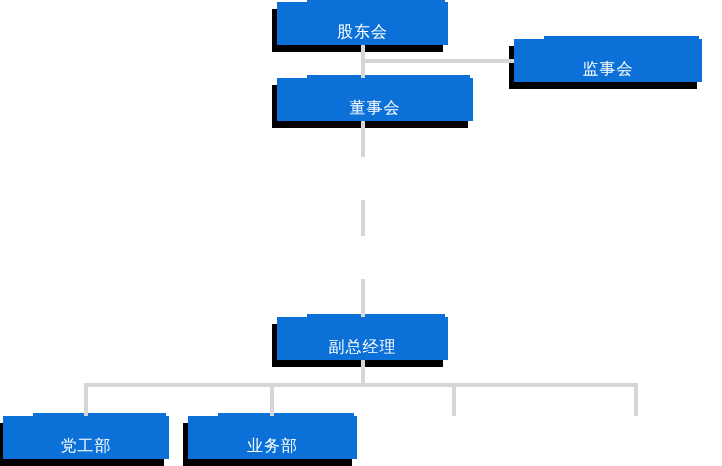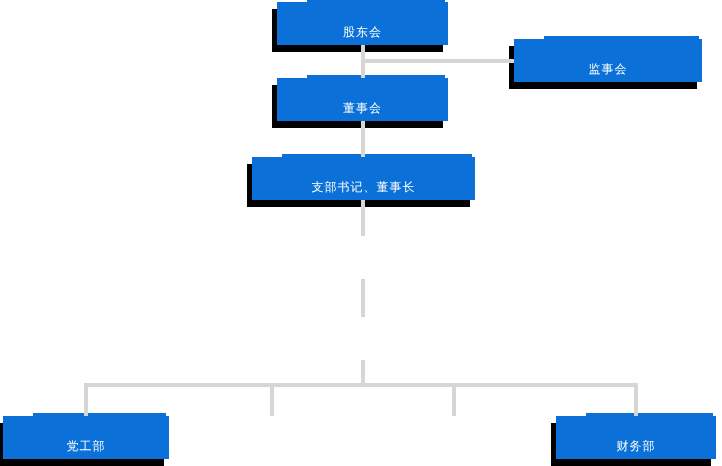--- a/index.html
+++ b/index.html
@@ -34,38 +34,38 @@
   .node::before {
     content: "";
     position: absolute;
     top: -3px;
     left: 30px;
     right: 3px;
     height: 3px;
     background: var(--blue);
   }
   .node .label {
-    font-size: 12px;
+    font-size: 16px;
     letter-spacing: 1px;
     line-height: 1;
     white-space: nowrap;
     margin-top: 16px;
   }
   .line {
     position: absolute;
     background: var(--line);
     z-index: 3;
   }
   .line.v { width: 4px; }
   .line.h { height: 4px; }
 
   
   #n-shareholders { left: 277px; top: 2px;   width: 171px; }
   #n-supervisory  { left: 514px; top: 39px;  width: 188px; }
-  #n-board        { left: 277px; top: 78px;  width: 171px; }
+  #n-board        { left: 277px; top: 78px;  width: 196px; }
   #n-secretary    { left: 252px; top: 157px; width: 223px; }
   #n-gm           { left: 277px; top: 236px; width: 171px; }
   #n-dgm          { left: 277px; top: 317px; width: 171px; }
   #n-party        { left: 3px;   top: 416px; width: 166px; align-items: center; }
   #n-business     { left: 188px; top: 416px; width: 169px; }
   #n-general      { left: 371px; top: 416px; width: 167px; }
   #n-finance      { left: 556px; top: 416px; width: 160px; }
 
   
   #l-t1   { left: 361px; top: 45px;  height: 33px; }
@@ -102,29 +102,29 @@
   </div>
 
   <div class="node" id="n-supervisory">
     <span class="label">监事会</span>
   </div>
 
   <div class="node" id="n-board">
     <span class="label">董事会</span>
   </div>
 
-  <div class="node" id="n-secretary">
-    <span class="label">支部书记、董事长</span>
-  </div>
 
 
+  <div class="node" id="n-dgm">
+    <span class="label">副总经理</span>
+  </div>
 
   <div class="node" id="n-party">
     <span class="label">党工部</span>
   </div>
 
+  <div class="node" id="n-business">
+    <span class="label">业务部</span>
+  </div>
 
 
-  <div class="node" id="n-finance">
-    <span class="label">财务部</span>
-  </div>
 
 </div>
 
 </body></html>

